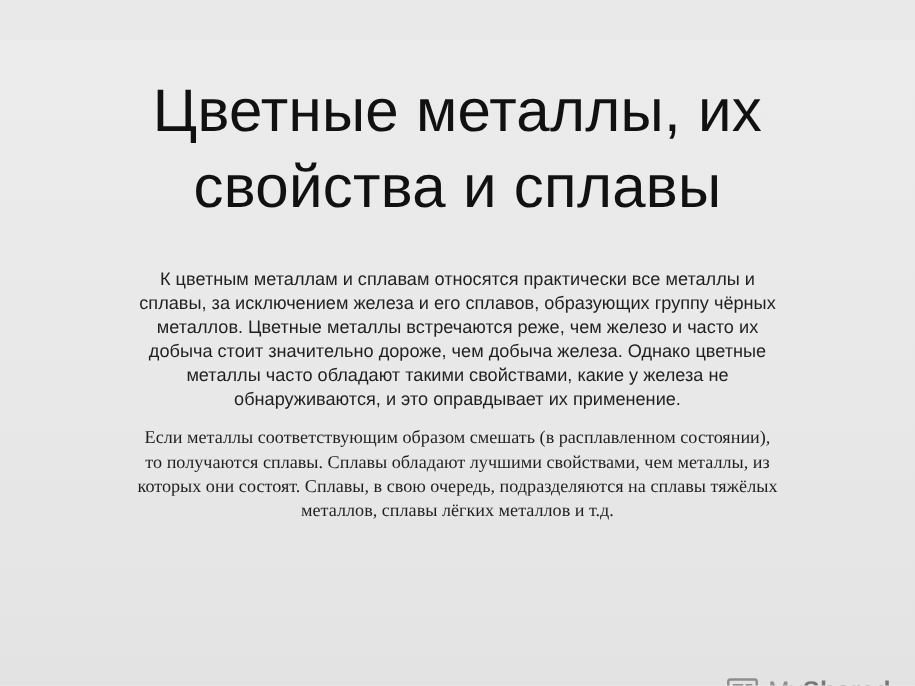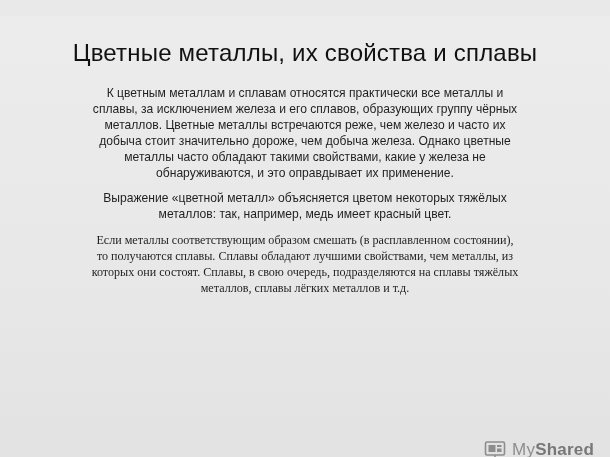--- a/index.html
+++ b/index.html
@@ -17,21 +17,21 @@
   .slide {
     position: relative;
     width: 610px;
     height: 457px;
     box-sizing: border-box;
     background: linear-gradient(180deg, #ececec 0%, #e8e8e8 55%, #e2e2e2 100%);
   }
   .slide-title {
     padding: 22px 38px 0 38px;
     text-align: center;
-    font-size: 24px;
+    font-size: 40px;
     line-height: 1.28;
     font-weight: normal;
     color: #111;
     letter-spacing: 0.2px;
   }
   .body-block {
     margin: 16px auto 12px auto;
     width: 430px;
     text-align: center;
   }
@@ -73,21 +73,20 @@
 </style>
 </head>
 <body>
 
 <div class="slide">
 
   <h1 class="slide-title">Цветные металлы, их свойства и сплавы</h1>
 
   <div class="body-block">
     <p class="para">К цветным металлам и сплавам относятся практически все металлы и сплавы, за исключением железа и его сплавов, образующих группу чёрных металлов. Цветные металлы встречаются реже, чем железо и часто их добыча стоит значительно дороже, чем добыча железа. Однако цветные металлы часто обладают такими свойствами, какие у железа не обнаруживаются, и это оправдывает их применение.</p>
-    <p class="para">Выражение «цветной металл» объясняется цветом некоторых тяжёлых металлов: так, например, медь имеет красный цвет.</p>
     <p class="para">Если металлы соответствующим образом смешать (в расплавленном состоянии), то получаются сплавы. Сплавы обладают лучшими свойствами, чем металлы, из которых они состоят. Сплавы, в свою очередь, подразделяются на сплавы тяжёлых металлов, сплавы лёгких металлов и т.д.</p>
   </div>
 
   <div class="watermark">
     <span class="wm-icon">
       <svg width="22" height="22" viewBox="0 0 22 22" aria-hidden="true">
         <rect x="1.5" y="3" width="19" height="13" rx="1.5" fill="none" stroke="#6d6d6d" stroke-width="1.6"></rect>
         <rect x="4.5" y="6" width="7" height="7" fill="#6d6d6d"></rect>
         <rect x="13" y="6" width="4.5" height="2" fill="#6d6d6d"></rect>
         <rect x="13" y="9.5" width="4.5" height="3.5" fill="#6d6d6d"></rect>

